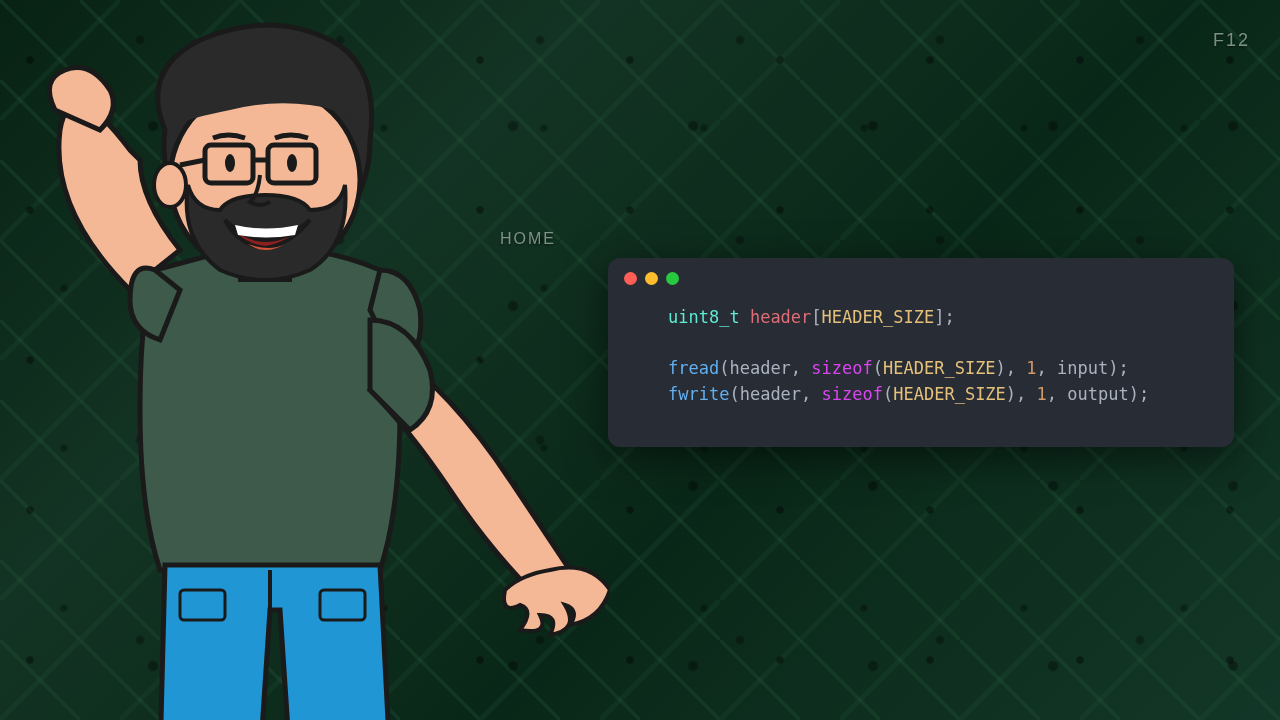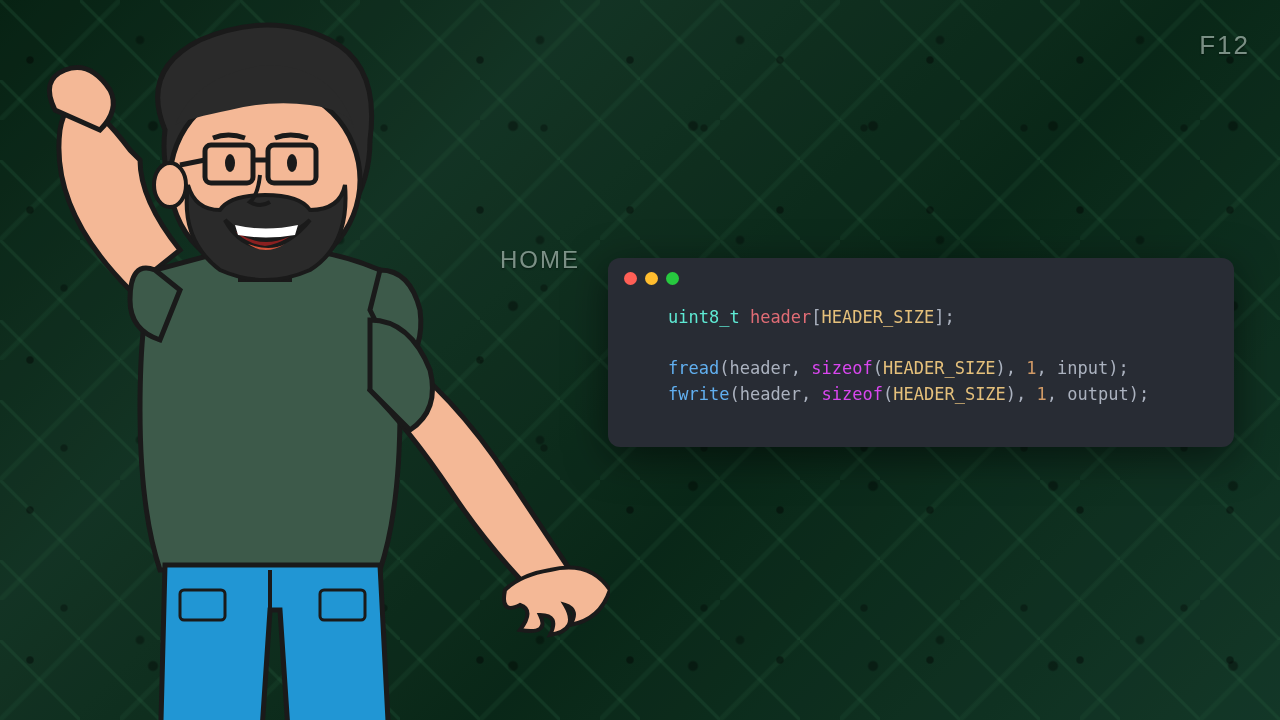--- a/index.html
+++ b/index.html
@@ -28,22 +28,22 @@
       inset: 0;
       background: rgba(0,0,0,0.25);
     }
     .pcb-label {
       position: absolute;
       color: rgba(200,220,210,0.6);
       font-family: sans-serif;
       letter-spacing: 2px;
       text-shadow: 0 1px 2px rgba(0,0,0,0.5);
     }
-    .pcb-home { top: 246px; left: 500px; font-size: 24px; }
-    .pcb-f12 { top: 30px; right: 30px; font-size: 26px; }
+    .pcb-home { top: 230px; left: 500px; font-size: 16px; }
+    .pcb-f12 { top: 30px; right: 30px; font-size: 18px; }
 
     
     .character {
       position: absolute;
       left: 10px;
       bottom: -40px;
       width: 600px;
       height: 750px;
     }
 

